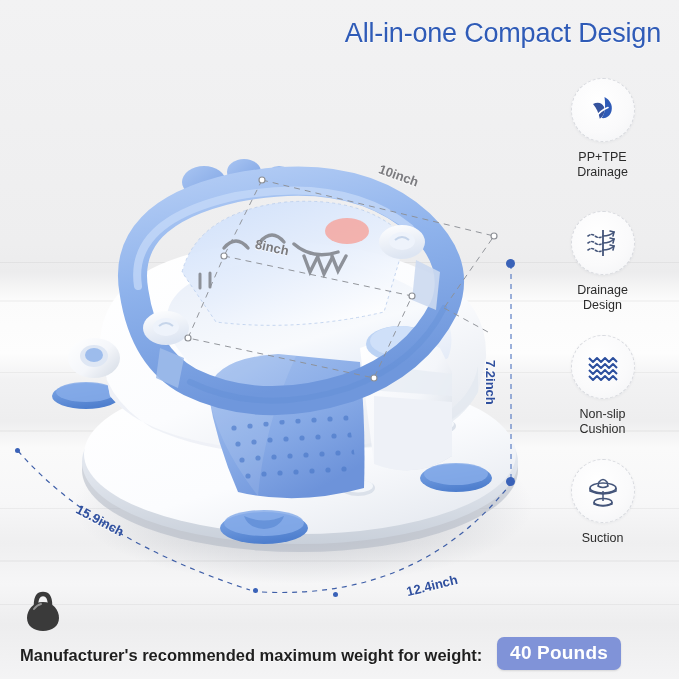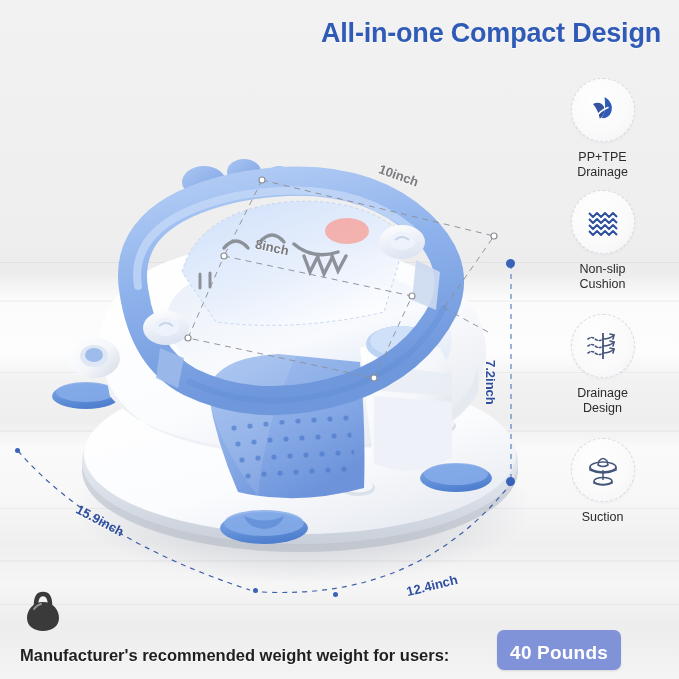--- a/index.html
+++ b/index.html
@@ -14,41 +14,41 @@
       linear-gradient(180deg,#f2f2f3 0%,#eeeeef 36%,#ececed 40%,#fbfbfb 44%,#fdfdfd 52%,#f2f2f3 56%,#eeeeef 62%,#fafafa 66%,#f7f7f8 74%,#efeff0 80%,#f6f6f7 86%,#ededee 92%,#f4f4f5 100%);
   }
   
   .seam{position:absolute;left:0;right:0;height:1px;background:rgba(0,0,0,.045);}
   .seam.s2{height:2px;background:rgba(0,0,0,.03);}
 
   
   .title{
     position:absolute;left:0;right:18px;top:18px;
     text-align:right;
-    font-size:27px;font-weight:bold;letter-spacing:-.2px;
+    font-size:27px;font-weight:normal;letter-spacing:-.2px;
     color:#2f5bb7;
     text-shadow:0 1px 0 rgba(255,255,255,.7);
   }
 
   
   .rail{position:absolute;left:540px;top:78px;width:125px;}
   .feat{width:125px;margin-bottom:0;text-align:center;}
   .fcircle{
     width:62px;height:62px;border-radius:50%;
     margin:0 auto;
     background:radial-gradient(circle at 42% 36%,#ffffff 0%,#fafafb 58%,#f2f3f5 100%);
     border:1px dashed #d8dadf;
     display:flex;align-items:center;justify-content:center;
     box-shadow:0 1px 3px rgba(20,30,60,.05);
   }
   .flabel{
     margin-top:8px;
     font-size:12.5px;line-height:15px;color:#2b2b2b;font-weight:500;
   }
-  .feat.f1{margin-bottom:10px}
+  .feat.f1{margin-bottom:31px}
   .feat.f2{margin-bottom:22px}
   .feat.f3{margin-bottom:22px}
 
   
   #product{position:absolute;left:48px;top:96px;width:500px;height:500px;}
 
   
   .dim{
     position:absolute;font-size:13px;font-weight:bold;white-space:nowrap;
     text-shadow:0 1px 0 rgba(255,255,255,.85);
@@ -64,21 +64,21 @@
   .kettle{position:absolute;left:20px;bottom:44px;width:46px;height:46px;}
   .bottomtext{
     position:absolute;left:20px;bottom:14px;
     font-size:16.5px;font-weight:bold;color:#1f1f1f;
     text-shadow:0 1px 0 rgba(255,255,255,.7);
   }
   .badge{
     position:absolute;right:58px;bottom:9px;
     background:#8093d8;color:#ffffff;
     font-size:19px;font-weight:bold;
-    padding:12px 13px 6px 13px;border-radius:7px;
+    padding:5px 13px 6px 13px;border-radius:7px;
     box-shadow:0 1px 2px rgba(0,0,0,.12);
     letter-spacing:.2px;
   }
 </style>
 </head>
 <body>
 
 <div id="stage">
 
   <div class="seam" style="top:262px"></div>
@@ -336,37 +336,20 @@
           <path d="M7,11 C11.5,8.5 16,9.5 17.8,13.5 C19.6,17.6 18,22.8 13.8,25.8 C12.8,20.2 10.5,15 7,11 Z" fill="#35539e"></path>
           <path d="M9.5,24.5 C12.5,20 17,16.5 22,14.5" stroke="#ffffff" stroke-width="1.6" fill="none" stroke-linecap="round"></path>
         </svg>
       </div>
       <div class="flabel">
         <div>PP+TPE</div>
         <div>Drainage</div>
       </div>
     </div>
 
-    <div class="feat f2">
-      <div class="fcircle">
-        <svg width="36" height="30" viewBox="0 0 36 30">
-          <g stroke="#2c4f9e" stroke-width="2" fill="none" stroke-linejoin="round">
-            <polyline points="4,6 8,10 12,6 16,10 20,6 24,10 28,6 32,10"></polyline>
-            <polyline points="4,12 8,16 12,12 16,16 20,12 24,16 28,12 32,16"></polyline>
-            <polyline points="4,18 8,22 12,18 16,22 20,18 24,22 28,18 32,22"></polyline>
-            <polyline points="4,24 8,28 12,24 16,28 20,24 24,28 28,24 32,28"></polyline>
-          </g>
-        </svg>
-      </div>
-      <div class="flabel">
-        <div>Non-slip</div>
-        <div>Cushion</div>
-      </div>
-    </div>
-
     <div class="feat f3">
       <div class="fcircle">
         <svg width="36" height="32" viewBox="0 0 36 32">
           <line x1="18" y1="3" x2="18" y2="29" stroke="#44557a" stroke-width="1.8"></line>
           <g stroke="#44557a" stroke-width="1.6" fill="none" stroke-linecap="round">
             <path d="M3,9 q4,-3 7,0 q4,3 8,0" stroke-dasharray="2 2"></path>
             <path d="M3,16 q4,-3 7,0 q4,3 8,0" stroke-dasharray="2 2"></path>
             <path d="M3,23 q4,-3 7,0 q4,3 8,0" stroke-dasharray="2 2"></path>
             <path d="M18,9 q7,0 11,-4"></path>
             <path d="M18,16 q7,0 11,-4"></path>
@@ -376,20 +359,37 @@
             <path d="M25,18 l4,1 l-1,4"></path>
           </g>
         </svg>
       </div>
       <div class="flabel">
         <div>Drainage</div>
         <div>Design</div>
       </div>
     </div>
 
+    <div class="feat f2">
+      <div class="fcircle">
+        <svg width="36" height="30" viewBox="0 0 36 30">
+          <g stroke="#2c4f9e" stroke-width="2" fill="none" stroke-linejoin="round">
+            <polyline points="4,6 8,10 12,6 16,10 20,6 24,10 28,6 32,10"></polyline>
+            <polyline points="4,12 8,16 12,12 16,16 20,12 24,16 28,12 32,16"></polyline>
+            <polyline points="4,18 8,22 12,18 16,22 20,18 24,22 28,18 32,22"></polyline>
+            <polyline points="4,24 8,28 12,24 16,28 20,24 24,28 28,24 32,28"></polyline>
+          </g>
+        </svg>
+      </div>
+      <div class="flabel">
+        <div>Non-slip</div>
+        <div>Cushion</div>
+      </div>
+    </div>
+
     <div class="feat f4">
       <div class="fcircle">
         <svg width="38" height="34" viewBox="0 0 38 34">
           <g stroke="#44557a" stroke-width="1.5" fill="none">
             <path d="M15,8 q4,-5 8,0 l1,4 q-5,3 -10,0 Z"></path>
             <ellipse cx="19" cy="14" rx="13" ry="5"></ellipse>
             <path d="M6,14 l0,3 q13,6 26,0 l0,-3"></path>
             <line x1="19" y1="17" x2="19" y2="27"></line>
             <ellipse cx="19" cy="28" rx="9" ry="3.6"></ellipse>
             <path d="M10,28 l0,2 q9,4 18,0 l0,-2"></path>
@@ -402,17 +402,17 @@
     </div>
   </div>
 
   <div class="bottombar">
     <svg class="kettle" viewBox="0 0 46 46">
       <path d="M16,16 q0,-11 7,-11 q7,0 7,11" stroke="#3a3a3a" stroke-width="4.5" fill="none" stroke-linecap="round"></path>
       <path d="M23,13 C33,13 39,21 39,29 C39,37 32,42 23,42 C14,42 7,37 7,29 C7,21 13,13 23,13 Z" fill="#3a3a3a"></path>
       <path d="M14,20 q3,-4 7,-5" stroke="#ffffff" stroke-width="2" fill="none" opacity=".45" stroke-linecap="round"></path>
     </svg>
 
-    <div class="bottomtext">Manufacturer's recommended weight weight for users:</div>
+    <div class="bottomtext">Manufacturer's recommended maximum weight for weight:</div>
     <div class="badge">40 Pounds</div>
   </div>
 
 </div>
 
 </body></html>

